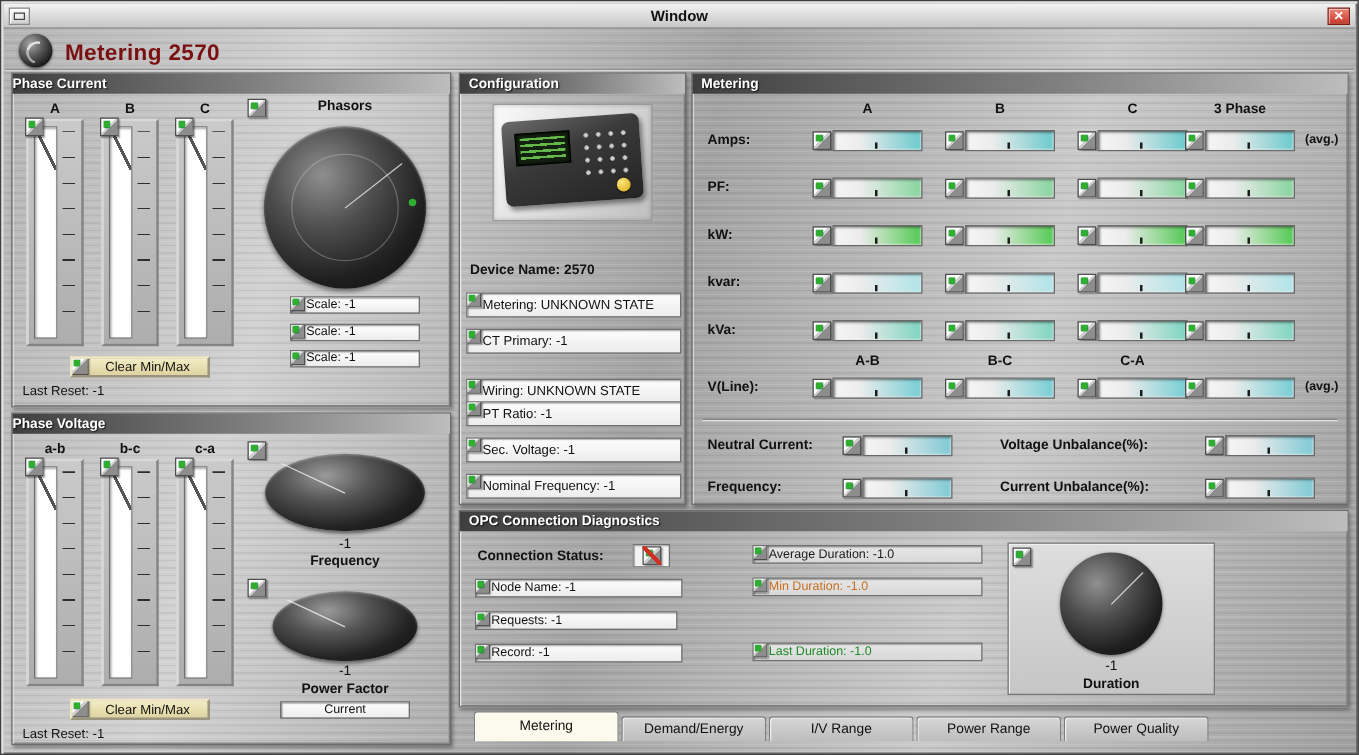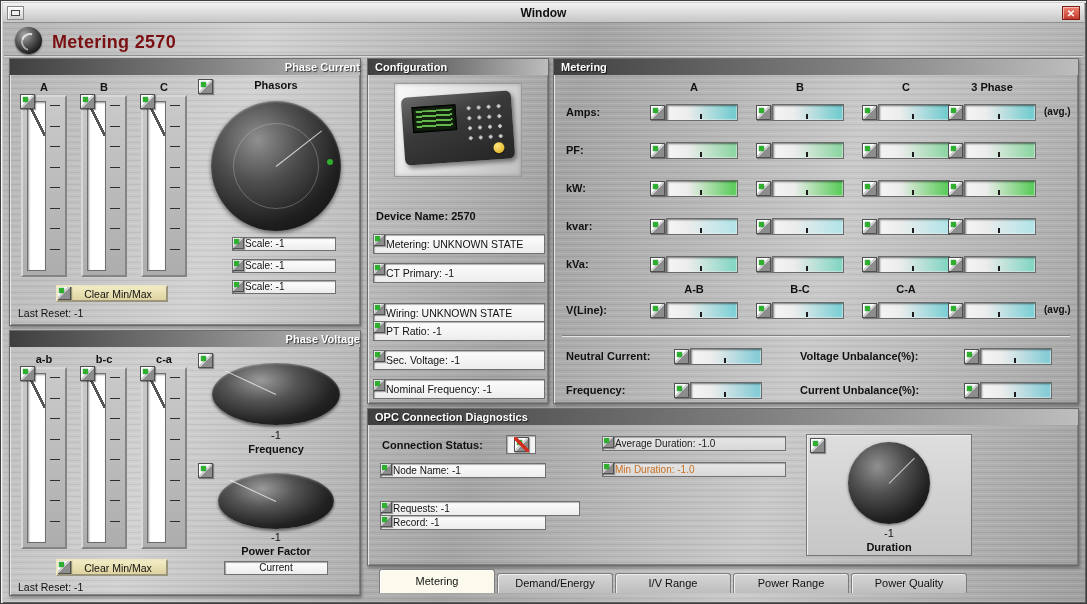--- a/index.html
+++ b/index.html
@@ -10,21 +10,21 @@
 .wtitle{position:absolute;left:0;right:0;top:3px;text-align:center;font-size:12px;font-weight:bold;color:#111}
 .sysbtn{position:absolute;left:4px;top:3px;width:17px;height:14px;background:linear-gradient(#fdfdfd,#cfcfcf);border:1px solid #888;box-shadow:inset 1px 1px 0 #fff;cursor:pointer}
 .sysglyph{position:absolute;left:3px;top:3px;width:9px;height:6px;border:1px solid #444;background:#eee}
 .closebtn{position:absolute;right:4px;top:3px;width:18px;height:14px;background:linear-gradient(#ef8373,var(--close_button));border:1px solid #7e1e12;box-shadow:inset 1px 1px 0 rgba(255,255,255,.5);color:#fff;font-size:10px;font-weight:bold;text-align:center;line-height:13px;cursor:pointer}
 .appheader{position:absolute;left:3px;top:23px;right:3px;height:32px;border-bottom:1px solid #8f8f8f;box-shadow:0 1px 0 #d9d9d9}
 .logo{position:absolute;left:11px;top:3px;width:27px;height:27px;border-radius:50%;background:radial-gradient(circle at 35% 30%,#a9a9a9,#565656 40%,#161616 78%);box-shadow:0 1px 2px rgba(0,0,0,.55)}
 .logo::after{content:"";position:absolute;left:6px;top:6px;width:14px;height:14px;border:2px solid rgba(235,235,235,.9);border-color:rgba(235,235,235,.9) transparent transparent rgba(235,235,235,.6);border-radius:50%;transform:rotate(-30deg)}
 .apptitle{position:absolute;left:48px;top:8px;font-size:18px;font-weight:bold;color:var(--title_text);letter-spacing:.3px}
 .panel{position:absolute;border:1px solid #6c6c6c;box-shadow:inset 1px 1px 0 #e6e6e6,inset -1px -1px 0 #808080,1px 2px 3px rgba(0,0,0,.35)}
 .phdr{position:relative;height:16px;background:linear-gradient(90deg,#3f3f3f,#7f7f7f 55%,#bdbdbd);color:#fff;font-size:11px;font-weight:bold;line-height:16px;padding-left:7px;text-shadow:1px 1px 1px rgba(0,0,0,.7)}
-.phdr.center{text-align:right;padding-left:0}
+.phdr.center{text-align:left;padding-left:0}
 .q{display:inline-block;width:15px;height:15px;border:1px solid #4f4f4f;background:linear-gradient(135deg,#fff 0 45%,#cfcfcf 45% 55%,#8d8d8d 55% 100%);box-shadow:1px 1px 1px rgba(0,0,0,.35);position:relative;flex:none}
 .q::after{content:"";position:absolute;left:2px;top:2px;width:5px;height:5px;background:var(--quality_green);box-shadow:0 0 1px #063}
 .q.sm{width:13px;height:13px}
 .q.err::before{content:"";position:absolute;left:-1px;top:-1px;right:-1px;bottom:-1px;background:linear-gradient(45deg,transparent 42%,var(--status_red) 42% 58%,transparent 58%);z-index:2}
 .bargroup{position:absolute;top:22px;width:48px}
 .barlabel{text-align:center;font-size:11px;font-weight:bold;color:#111;height:13px}
 .bargauge{position:relative;width:46px;height:182px;margin:1px auto 0;border:2px outset #d8d8d8;background:linear-gradient(#cacaca,#adadad)}
 .bargauge .q{position:absolute;left:-3px;top:-3px;z-index:2}
 .bartrack{position:absolute;left:4px;top:4px;width:19px;bottom:4px;background:#fff;border:1px solid #6f6f6f;box-shadow:inset 1px 1px 2px rgba(0,0,0,.4)}
 .bartrack::before{content:"";position:absolute;left:0;top:0;width:100%;height:34px;background:linear-gradient(to top right,transparent 46%,#555 46% 54%,transparent 54%)}
@@ -348,25 +348,26 @@
   </div>
 
   <div class="panel" style="left:366px;top:407px;width:712px;height:158px">
     <div class="phdr">OPC Connection Diagnostics</div>
     <div class="mexlbl" style="left:14px;top:30px">Connection Status:</div>
     <div class="statusbox" style="left:138px;top:26px">
         <span class="q err"></span>
       </div>
 
     <div class="opcfield oifield" style="left:12px;top:54px;width:166px"><span class="q sm"></span><span>Node Name: -1</span></div>
-    <div class="opcfield oifield" style="left:12px;top:92px;width:200px"><span class="q sm"></span><span>Requests: -1</span></div>
+    <div class="opcfield oifield" style="left:12px;top:80px;width:162px"><span class="q sm"></span><span>Requests: -1</span></div>
     <div class="opcfield oifield" style="left:12px;top:106px;width:166px"><span class="q sm"></span><span>Record: -1</span></div>
 
     <div class="opcfield gray oifield" style="left:234px;top:27px;width:184px"><span class="q sm"></span><span style="color: rgb(26, 26, 26);">Average Duration: -1.0</span></div>
     <div class="opcfield gray oifield" style="left:234px;top:53px;width:184px"><span class="q sm"></span><span style="color: rgb(200, 112, 32);">Min Duration: -1.0</span></div>
+    <div class="opcfield gray oifield" style="left:234px;top:105px;width:184px"><span class="q sm"></span><span style="color: rgb(30, 138, 40);">Last Duration: -1.0</span></div>
 
     <div class="gaugebox">
       <span class="q"></span>
       <div class="gdial">
           <div class="needle"></div>
         </div>
       <div class="gval" style="top:92px">-1</div>
       <div class="glbl" style="top:106px">Duration</div>
     </div>
   </div>

